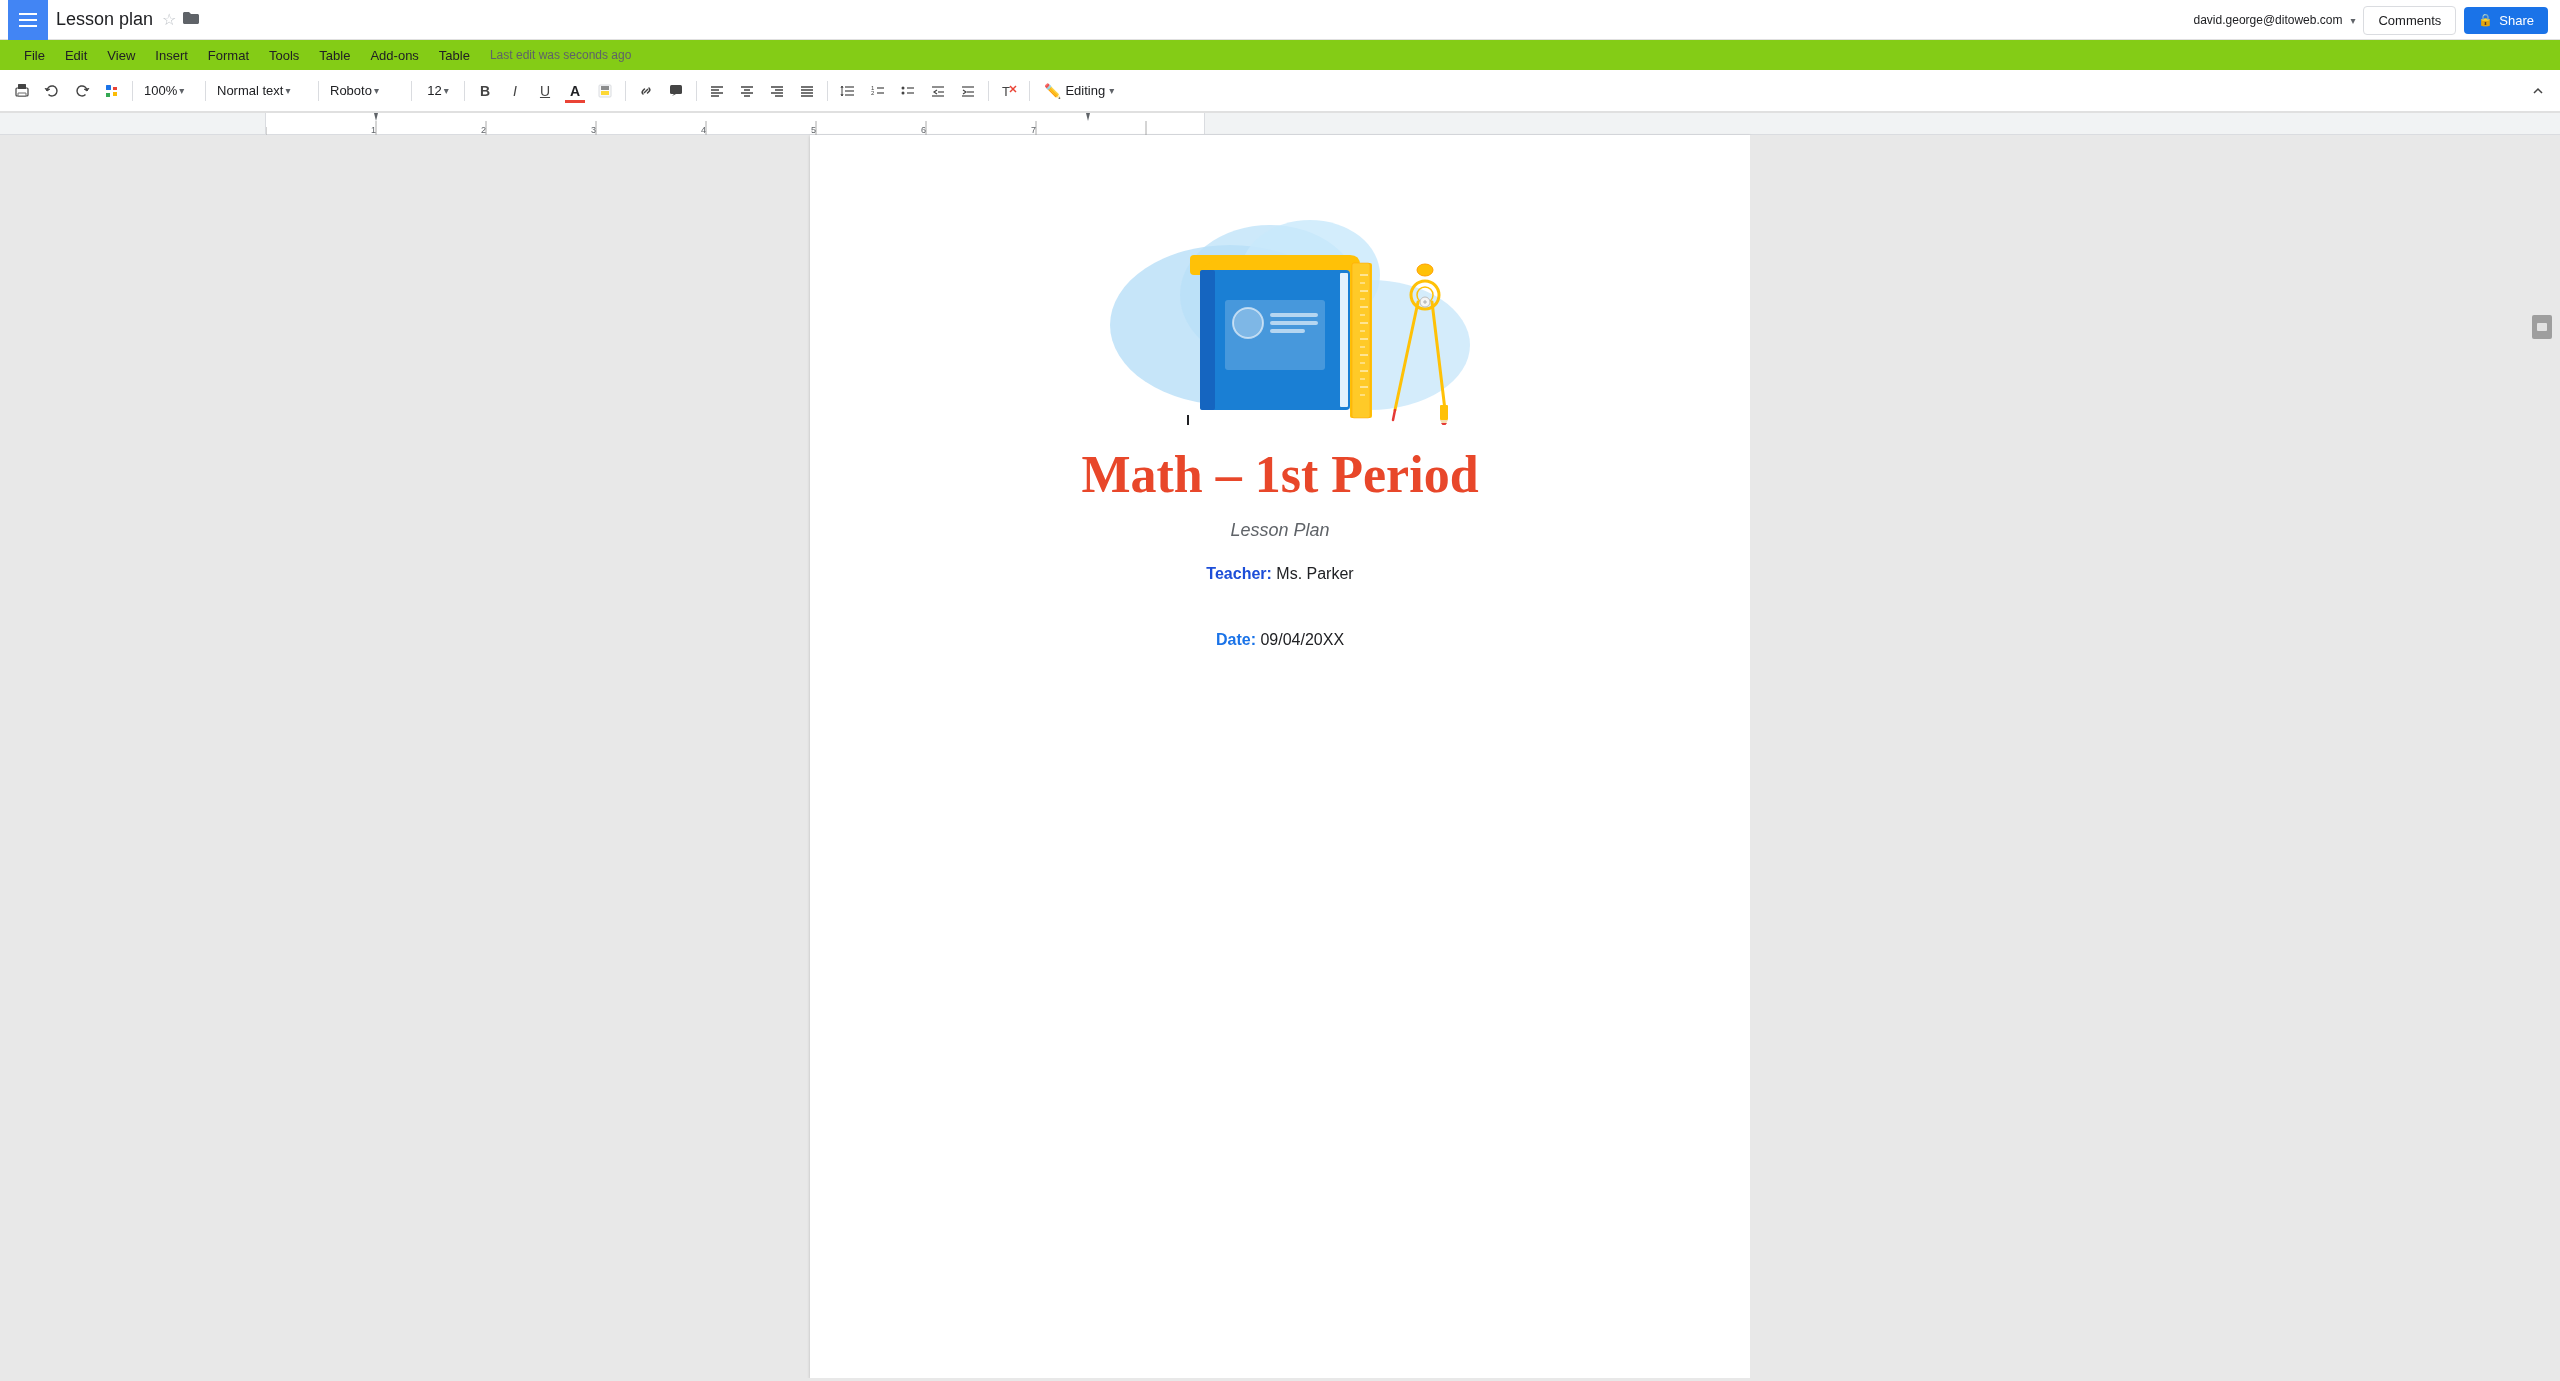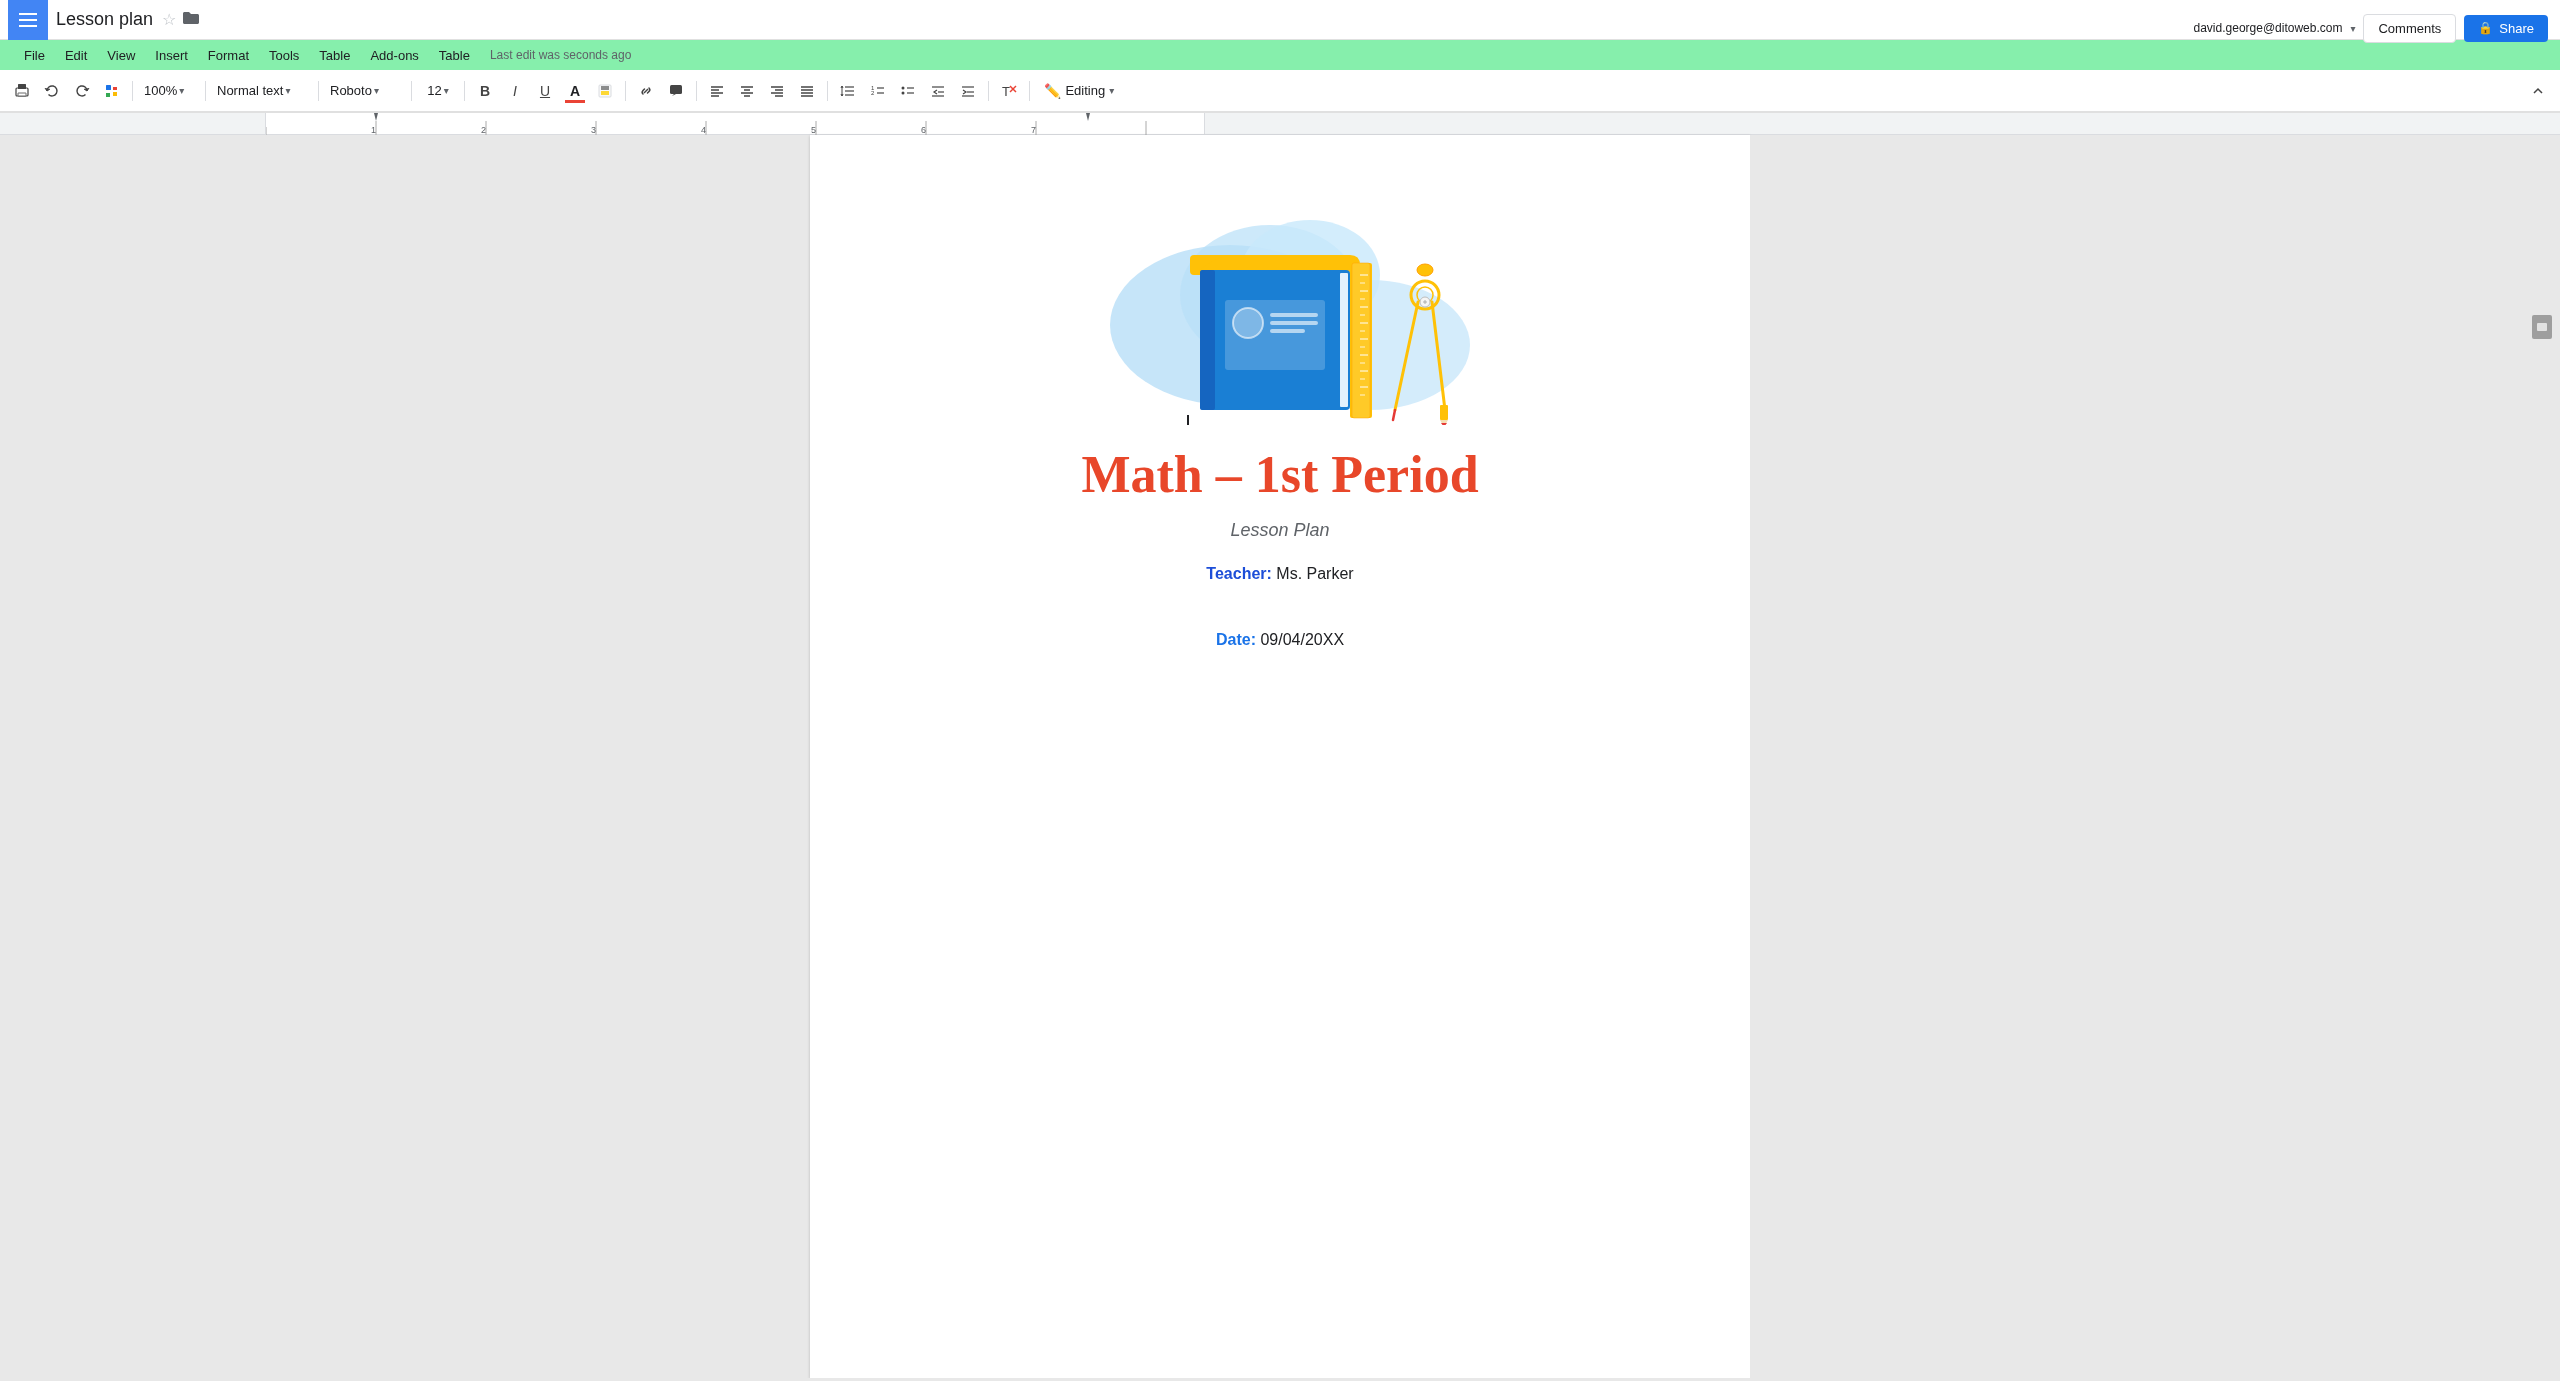--- a/index.html
+++ b/index.html
@@ -25,33 +25,33 @@
     .hamburger-lines { display: flex; flex-direction: column; gap: 4px; }
     .hamburger-lines span { display: block; width: 18px; height: 2px; background: #fff; }
 
     .doc-title { font-size: 18px; color: #202124; font-family: 'Arial', sans-serif; margin-right: 6px; }
     .title-icon { color: #bdc1c6; font-size: 16px; cursor: pointer; margin: 0 3px; }
     .title-folder { color: #5f6368; font-size: 16px; cursor: pointer; margin: 0 3px; }
 
     .menu-bar {
       display: flex;
       align-items: center;
-      background: #86efac;
+      background: #84cc16;
       height: 30px;
       padding: 0 16px;
       gap: 4px;
     }
     .menu-item {
       font-size: 13px; color: #202124; padding: 4px 8px;
       cursor: pointer; border-radius: 3px;
     }
     .last-edit { font-size: 12px; color: #5f6368; margin-left: 8px; }
 
     .top-right {
-      position: absolute; right: 0; top: 8px;
+      position: absolute; right: 0; top: 0;
       display: flex; align-items: center; height: 40px;
       padding-right: 12px; gap: 8px;
     }
     .user-email { font-size: 12px; color: #202124; }
     .dropdown-arrow { font-size: 10px; color: #5f6368; }
     .comments-btn {
       background: #fff; border: 1px solid #dadce0;
       color: #202124; font-size: 13px;
       padding: 6px 14px; border-radius: 4px; cursor: pointer;
     }

